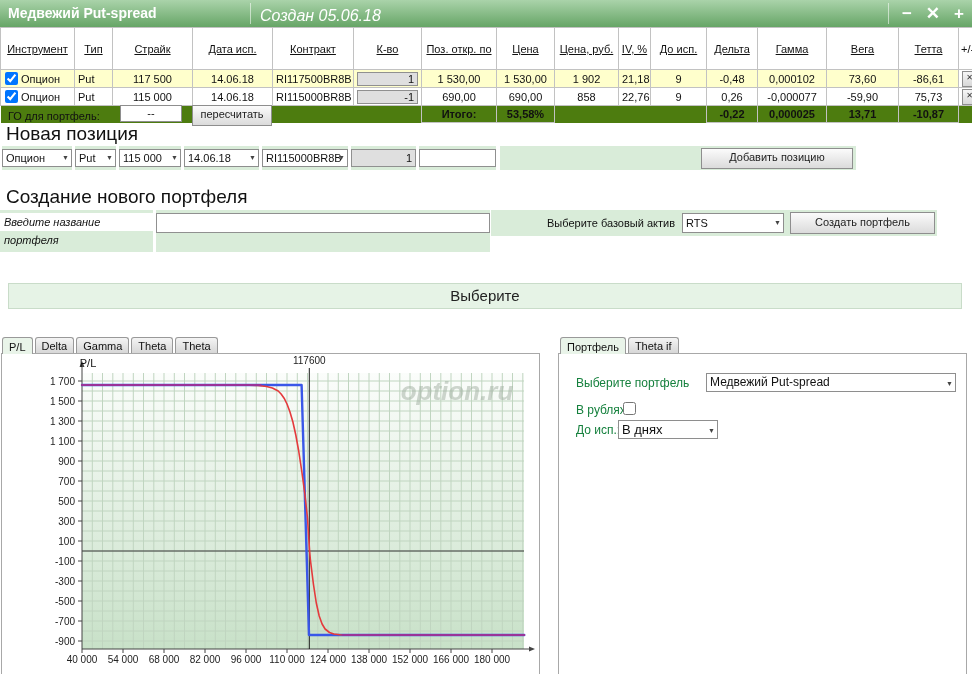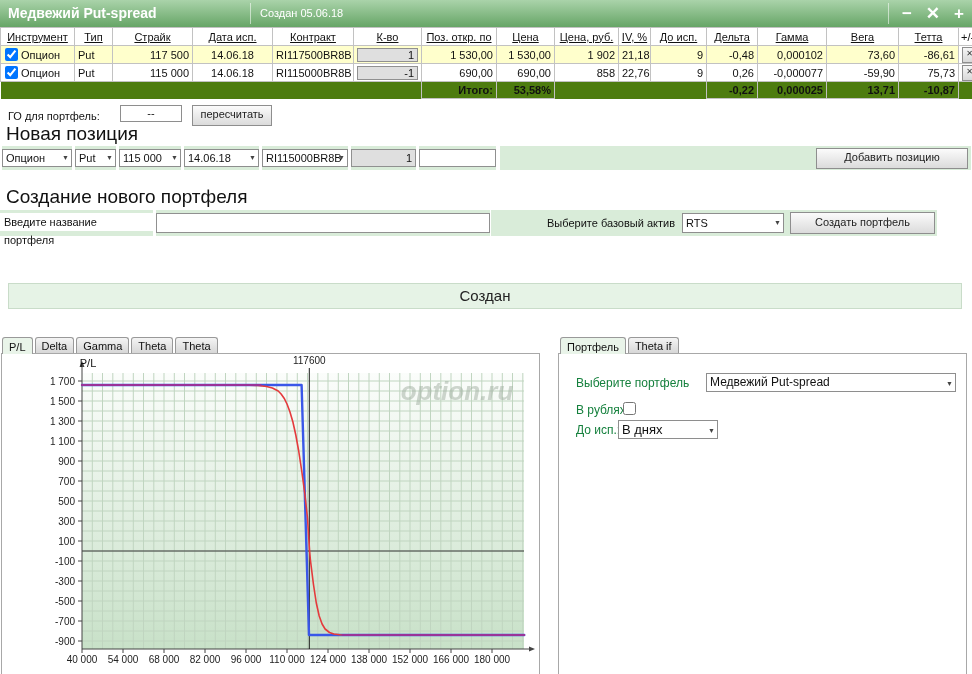--- a/index.html
+++ b/index.html
@@ -4,33 +4,33 @@
 <style>
   html,body{margin:0;padding:0;}
   body{width:972px;height:674px;position:relative;background:#fff;
        font-family:"Liberation Sans",sans-serif;overflow:hidden;color:#111;}
 
   
   .win-header{position:absolute;left:0;top:0;width:972px;height:27px;
     background:linear-gradient(#AAD3AA,#66A566);border-bottom:1px solid #4F8F4F;}
   .win-title{position:absolute;left:8px;top:5px;font-size:14px;font-weight:bold;color:#fff;}
   .win-sep{position:absolute;top:3px;width:1px;height:21px;background:rgba(255,255,255,.55);}
-  .win-created{position:absolute;left:260px;top:7px;font-size:11px;color:#fff;}
+  .win-created{position:absolute;left:260px;top:7px;font-size:16px;color:#fff;font-style:italic;}
   .win-btns{position:absolute;right:8px;top:1px;display:flex;gap:14px;}
   .win-btn{font-size:17px;font-weight:bold;color:#fff;cursor:pointer;line-height:25px;}
 
   
   table.pos{position:absolute;left:0;top:27px;width:972px;border-collapse:collapse;table-layout:fixed;}
   table.pos th{font-size:11px;font-weight:normal;text-decoration:underline;height:17px;
-    border:1px solid #C2C2C2;background:#fff;padding:0 2px;white-space:nowrap;overflow:hidden;}
+    border:1px solid #C2C2C2;background:#fff;padding:12px 2px;white-space:nowrap;overflow:hidden;}
   table.pos th.no-u{text-decoration:none;}
   table.pos td{font-size:11px;height:16px;border:1px solid #C2C2C2;padding:0 3px;
     white-space:nowrap;overflow:hidden;background:#fff;}
   tr.row-yellow td{background:#FFFFCC;}
-  td.r{text-align:right;} td.c{text-align:center;} td.l{text-align:left;}
+  td.r{text-align:center;} td.c{text-align:center;} td.l{text-align:left;}
   td.qtycell{padding:1px;}
   .qtybox{background:#DFDFDF;border:1px solid #909090;height:12px;line-height:12px;
     font-size:11px;text-align:right;padding:0 3px;}
   td.delcell{padding:0;text-align:center;background:#fff!important;}
   .delbtn{width:13px;height:14px;font-size:8px;line-height:12px;padding:0;display:inline-block;
     background:linear-gradient(#F6F6F6,#D8D8D8);border:1px solid #8E8E8E;color:#333;cursor:pointer;}
   tr.totals td{border:none;background:#4d7c0f;font-weight:bold;}
   tr.totals td.bd{border:1px solid #C2C2C2;}
   input[type=checkbox]{margin:0 3px 0 1px;vertical-align:-2px;}
 
@@ -48,25 +48,25 @@
   .go-btn{position:absolute;left:192px;top:105px;width:78px;height:19px;line-height:17px;}
 
   .h2{position:absolute;left:6px;font-size:19px;color:#111;}
 
   
   .np-row{position:absolute;left:2px;top:146px;height:24px;display:flex;gap:3px;}
   .npcell{background:#D9ECD9;padding:3px 0;}
   .npcell .sel,.npcell .inp{height:16px;line-height:16px;}
   .inp{background:#fff;border:1px solid #909090;font-size:11px;}
   .inp.gray{background:#DFDFDF;text-align:right;padding:0 3px;}
-  .np-band{position:absolute;left:500px;top:146px;width:471px;height:24px;background:#D9ECD9;}
+  .np-band{position:absolute;left:500px;top:146px;width:356px;height:24px;background:#D9ECD9;}
   .np-add{position:absolute;right:3px;top:2px;width:150px;height:19px;line-height:17px;}
 
   
-  .pf-row{position:absolute;left:0;top:210px;height:26px;display:flex;gap:3px;}
+  .pf-row{position:absolute;left:0;top:210px;height:42px;display:flex;gap:3px;font-style:italic;}
   .pfcell{background:#D9ECD9;padding:3px 0;}
   .pf-name-label{background:#fff;height:18px;line-height:18px;font-size:11px;padding:0 4px;width:145px;}
   .pf-band{position:absolute;left:491px;top:210px;width:446px;height:26px;background:#D9ECD9;
     display:flex;align-items:center;justify-content:flex-end;}
   .pf-asset-label{font-size:11px;margin-right:7px;}
 
   
   .charts-bar{position:absolute;left:8px;top:283px;width:952px;height:24px;background:#E6F3E6;
     border:1px solid #C9DCC9;text-align:center;line-height:24px;font-size:15px;color:#222;}
   .tabs{position:absolute;top:336px;height:17px;display:flex;align-items:flex-end;}
@@ -231,21 +231,21 @@
   <div class="pfcell" style="width:334px">
       <div class="inp" style="height:18px;"></div>
     </div>
 </div>
 <div class="pf-band">
   <span class="pf-asset-label">Выберите базовый актив</span>
   <div class="sel" style="width:84px;height:18px;line-height:18px;margin-right:6px;"><span>RTS</span><span class="arr">▼</span></div>
   <div class="btn" style="width:143px;height:20px;line-height:18px;margin-right:2px;">Создать портфель</div>
 </div>
 
-<div class="charts-bar">Создан</div>
+<div class="charts-bar">Выберите</div>
 
 <div class="tabs" style="left:2px">
   <div class="tab active">P/L</div>
   <div class="tab">Delta</div>
   <div class="tab">Gamma</div>
   <div class="tab">Theta</div>
   <div class="tab">Theta</div>
 </div>
 
 <div class="panel" id="left-panel">

